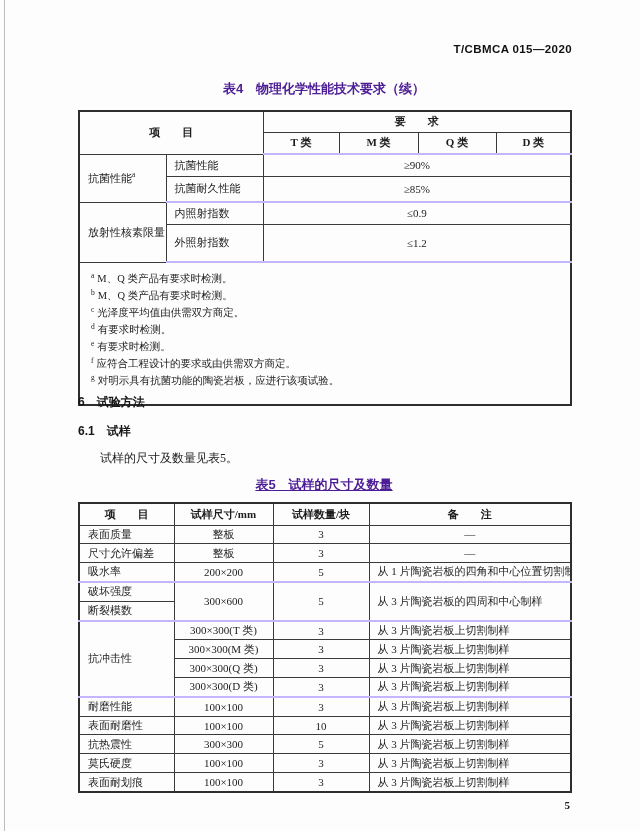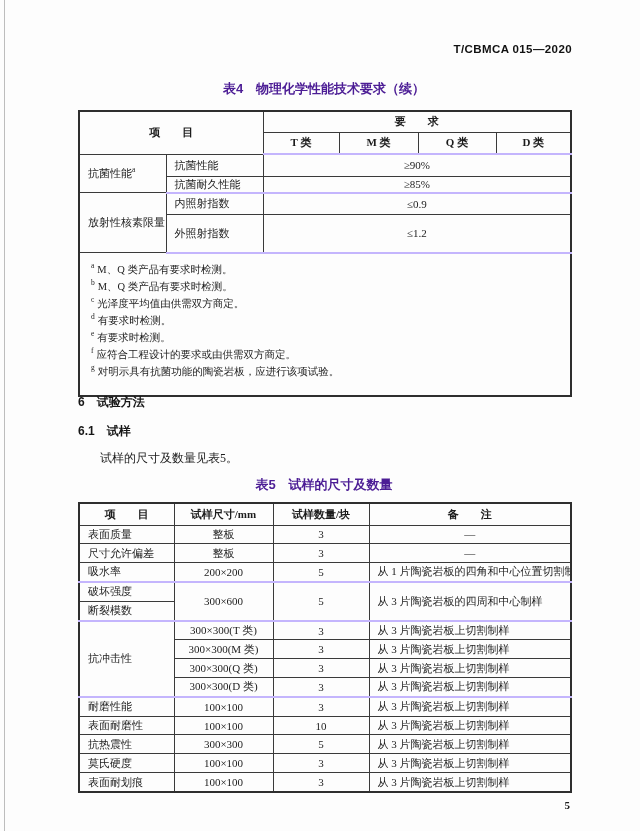--- a/index.html
+++ b/index.html
@@ -20,21 +20,21 @@
     font-family:"Liberation Sans", sans-serif;
     font-weight:bold; font-size:11.5px; letter-spacing:.4px;
     color:#111;
   }
   .caption {
     position:absolute; left:78px; width:492px; text-align:center;
     font-family:"Liberation Sans", sans-serif;
     font-weight:bold; font-size:13px; color:#4c1d95;
   }
   #t4-caption { top:80px; }
-  #t5-caption { top:476px; }
+  #t5-caption { top:476px;text-decoration:underline; }
 
   table {
     position:absolute; left:78px; width:492px;
     border-collapse:collapse; table-layout:fixed;
     border:2px solid #2e2e2e;
   }
   #table4 { top:110px; height:256px; }
   #table5 { top:502px; height:291px; }
   th, td {
     border:1px solid #3a3a3a;
@@ -98,21 +98,21 @@
     <th class="thick-b">T 类</th>
     <th class="thick-b">M 类</th>
     <th class="thick-b">Q 类</th>
     <th class="thick-b">D 类</th>
   </tr>
   <tr style="height:22px">
     <td class="left" rowspan="2"><span>抗菌性能</span><sup>a</sup></td>
     <td class="left">抗菌性能</td>
     <td colspan="4">≥90%</td>
   </tr>
-  <tr style="height:16px">
+  <tr style="height:26px">
     <td class="left thick-b">抗菌耐久性能</td>
     <td colspan="4" class="thick-b">≥85%</td>
   </tr>
   <tr style="height:22px">
     <td class="left" rowspan="2"><span>放射性核素限量</span><sup></sup></td>
     <td class="left">内照射指数</td>
     <td colspan="4">≤0.9</td>
   </tr>
   <tr style="height:38px">
     <td class="left thick-b">外照射指数</td>

